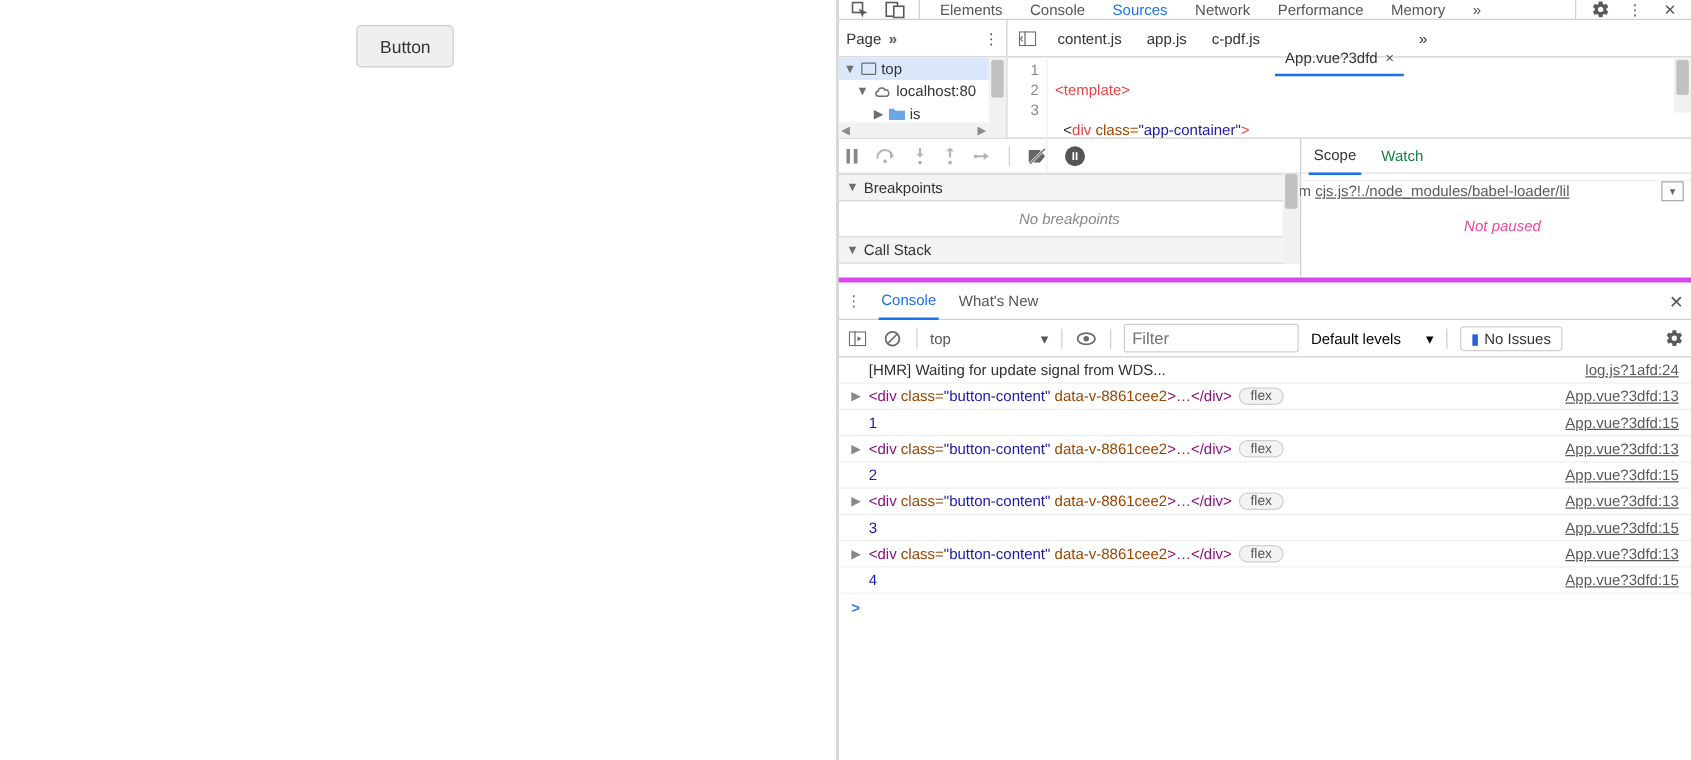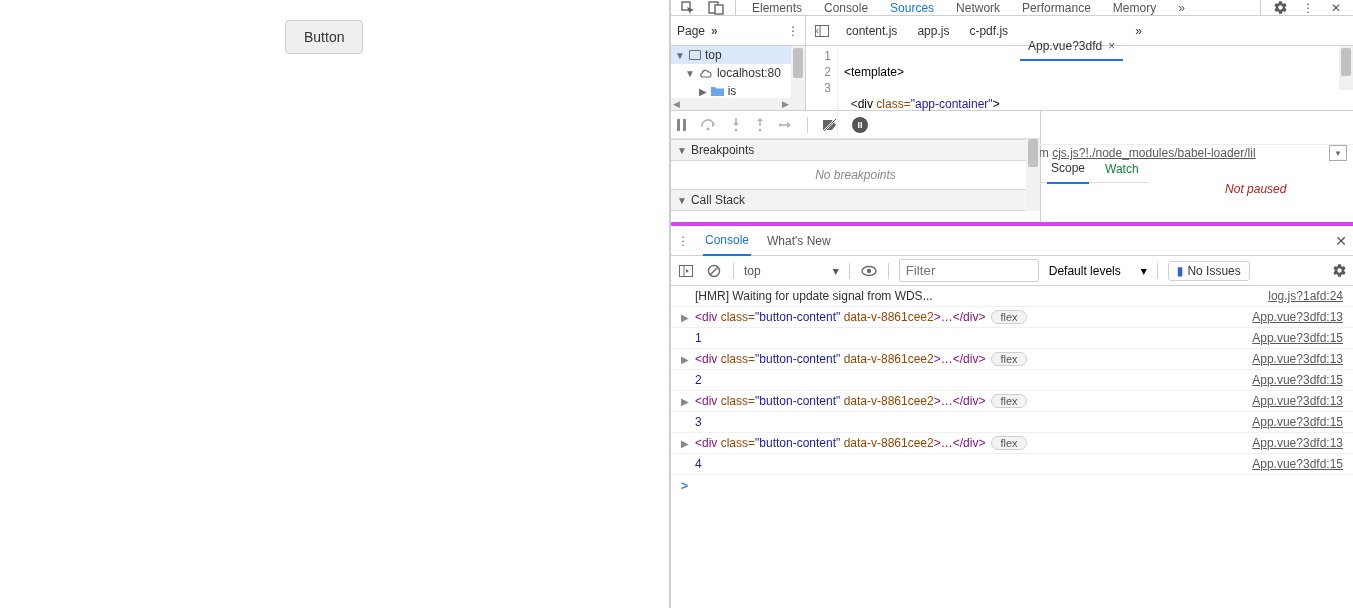--- a/index.html
+++ b/index.html
@@ -39,21 +39,21 @@
 .nav-tree .folder { color: #2a7bd6; }
 .nav-tree .vscroll { position: absolute; right: 0; top: 0; bottom: 0; width: 14px; background: #f1f1f1; }
 .nav-tree .vscroll .thumb { position: absolute; left: 2px; right: 2px; top: 2px; height: 30px; background: #c1c1c1; border-radius: 2px; }
 .nav-tree .hscroll { position: absolute; left: 0; right: 14px; bottom: 0; height: 12px; background: #f1f1f1; display: flex; align-items: center; justify-content: space-between; padding: 0 2px; }
 .nav-tree .hscroll .arrow { color: #8a8a8a; font-size: 9px; }
 
 .code-area { flex: 1; display: flex; flex-direction: column; position: relative; }
 .code-lines { flex: 1; display: flex; font-family: Consolas, Menlo, monospace; font-size: 12px; padding: 2px 0 0 0; }
 .gutter { width: 32px; text-align: right; padding-right: 6px; color: #888; border-right: 1px solid #eee; line-height: 16px; }
 .code { padding-left: 6px; line-height: 16px; white-space: pre; }
-.tag { color: #000000; } .attr { color: #994500; } .str { color: #1a1aa6; }
+.tag { color: #ef4444; } .attr { color: #994500; } .str { color: #1a1aa6; }
 .code-area .rscroll { position: absolute; right: 0; top: 0; bottom: 20px; width: 14px; background: #f1f1f1; }
 .code-area .rscroll .thumb { position: absolute; left: 2px; right: 2px; top: 2px; height: 28px; background: #c1c1c1; border-radius: 2px; }
 
 .status-line { height: 20px; border-top: 1px solid #eee; display: flex; align-items: center; padding: 0 6px; gap: 8px; color: #5a5a5a; }
 .status-line .brace { font-weight: bold; color: #5a5a5a; }
 .status-line .maplink { color: #5a5a5a; text-decoration: underline; }
 .status-line .dropico { margin-left: auto; width: 18px; height: 16px; border: 1px solid #aaa; display: flex; align-items: center; justify-content: center; font-size: 9px; color: #666; }
 
 .row4 { display: flex; height: 115px; border-bottom: 4px solid #d946ef; }
 .dbg-left { width: 370px; border-right: 1px solid #d0d0d0; display: flex; flex-direction: column; }
@@ -62,25 +62,25 @@
 .dbg-toolbar .pausecircle { width: 16px; height: 16px; border-radius: 50%; background: #555; color: #fff; display: flex; align-items: center; justify-content: center; font-size: 9px; font-weight: bold; }
 
 .section-head { height: 22px; background: #f3f3f3; border-top: 1px solid #d8d8d8; border-bottom: 1px solid #d8d8d8; display: flex; align-items: center; padding: 0 6px; gap: 4px; color: #333; position: relative; }
 .section-head .tri2 { color: #6e6e6e; font-size: 10px; }
 .section-head .dd { position: absolute; right: 4px; color: #6e6e6e; font-size: 10px; }
 .section-body { flex: none; display: flex; align-items: center; justify-content: center; color: #888; font-style: italic; height: 28px; position: relative; }
 .bp-wrap { position: relative; flex: none; }
 .bp-wrap .rscroll2 { position: absolute; right: 0; top: 0; bottom: 0; width: 14px; background: #f1f1f1; }
 .bp-wrap .rscroll2 .thumb { position: absolute; left: 2px; right: 2px; top: 0; height: 28px; background: #c1c1c1; border-radius: 2px; }
 
-.dbg-right { flex: 1; display: flex; flex-direction: row; margin-top: 44px; }
+.dbg-right { flex: 1; display: flex; flex-direction: column; }
 .scope-tabs { height: 28px; border-bottom: 1px solid #e0e0e0; display: flex; align-items: center; padding: 0 6px; gap: 12px; }
 .scope-tabs .stab { padding: 7px 4px; color: #15803d; }
 .scope-tabs .stab.active { color: #333; border-bottom: 2px solid #1a73e8; }
-.notpaused { flex: 1; display: flex; align-items: center; justify-content: center; color: #b91c1c; font-style: italic; padding-left: 10px; }
+.notpaused { flex: 1; display: flex; align-items: center; justify-content: center; color: #ec4899; font-style: italic; padding-left: 10px; }
 
 .drawer-tabs { height: 30px; border-bottom: 1px solid #d0d0d0; display: flex; align-items: center; padding: 0 6px; gap: 14px; }
 .drawer-tabs .kebab2 { color: #666; }
 .drawer-tabs .dtab { padding: 7px 2px; color: #555; }
 .drawer-tabs .dtab.active { color: #1a73e8; border-bottom: 2px solid #1a73e8; }
 .drawer-tabs .xright { margin-left: auto; color: #555; font-size: 14px; }
 
 .console-toolbar { height: 30px; border-bottom: 1px solid #d0d0d0; display: flex; align-items: center; padding: 0 6px; gap: 10px; }
 .console-toolbar .ico2 { color: #5a5a5a; width: 18px; display: flex; justify-content: center; }
 .console-toolbar .sep3 { width: 1px; height: 16px; background: #d0d0d0; }

